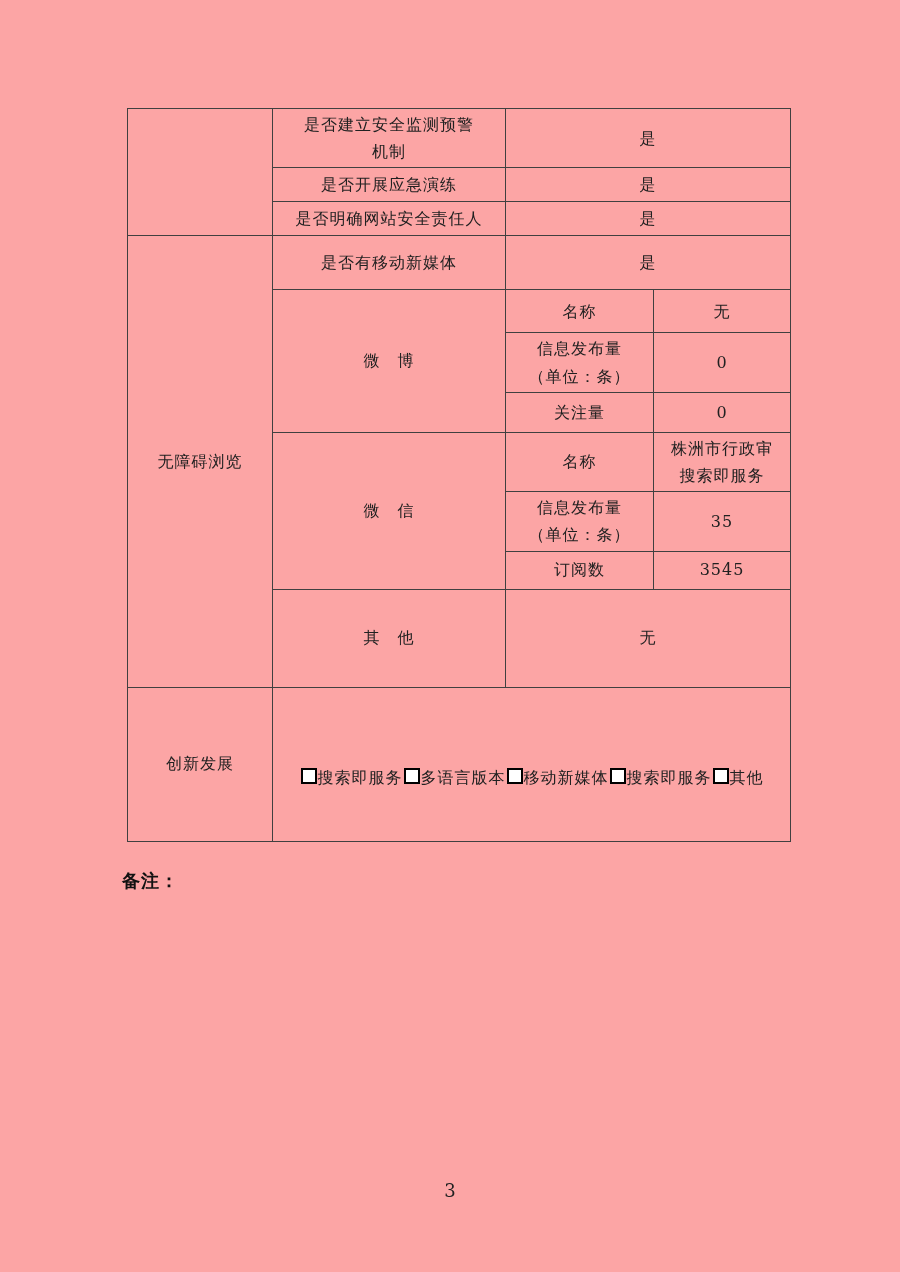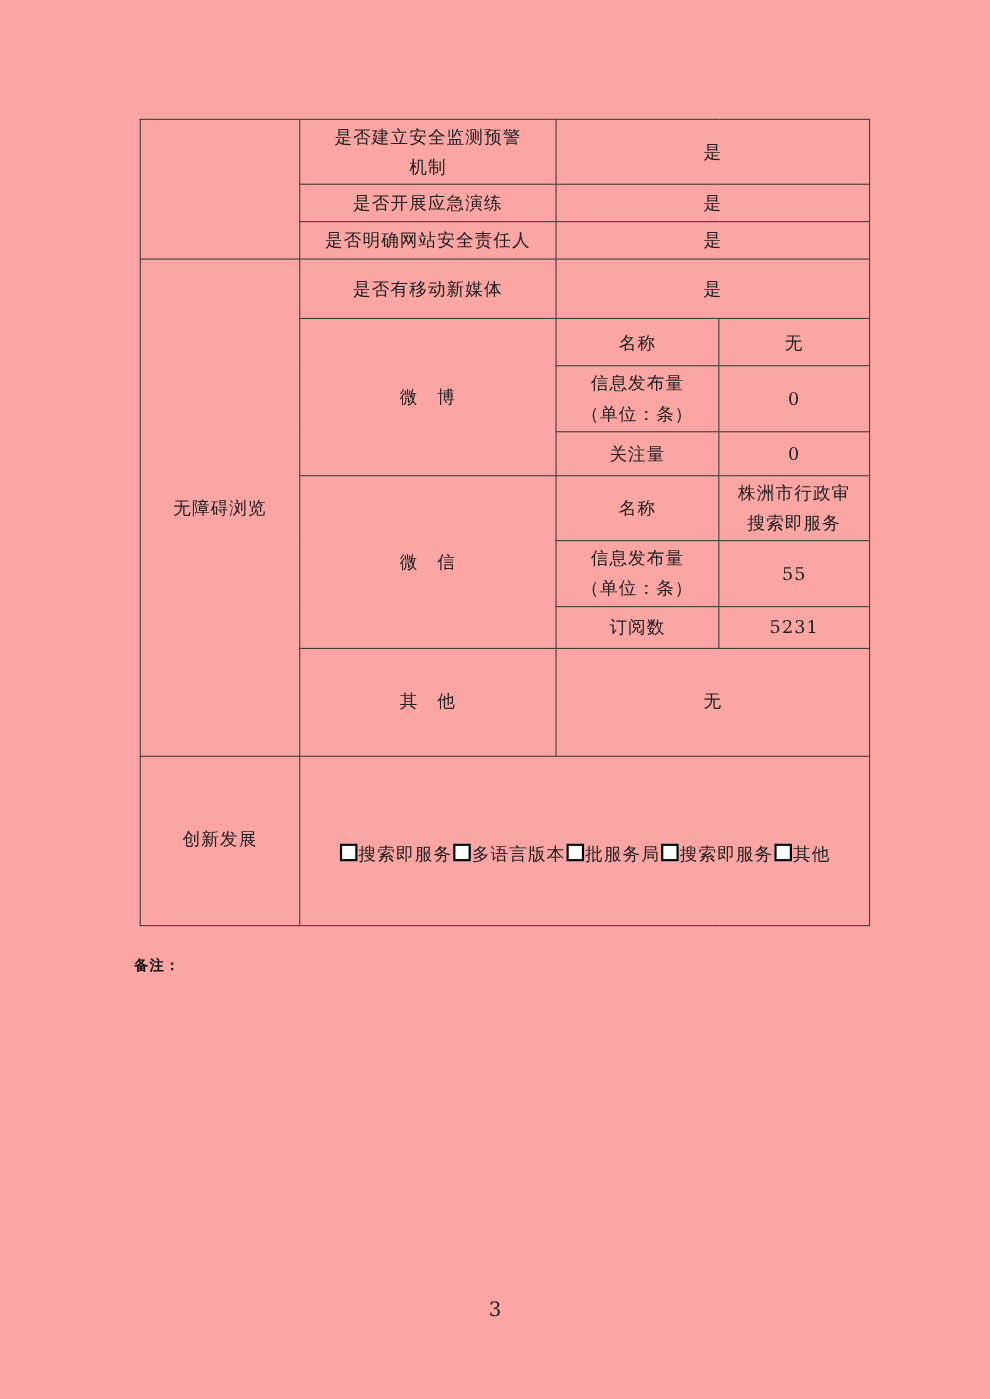--- a/index.html
+++ b/index.html
@@ -58,21 +58,21 @@
     height: 12px;
     border: 2px solid #000000;
     vertical-align: -1px;
     margin: 0 1px;
     background: #ffffff;
   }
   .remarks {
     position: absolute;
     left: 122px;
     top: 869px;
-    font-size: 13px;
+    font-size: 18px;
     font-weight: bold;
     letter-spacing: 1px;
     color: #111111;
   }
   .pagenum {
     position: absolute;
     top: 1180px;
     left: 0;
     width: 100%;
     text-align: center;
@@ -132,36 +132,36 @@
 
     <tr class="h59">
       <td rowspan="3">微　信</td>
       <td>名称</td>
       <td>株洲市行政审
 搜索即服务</td>
     </tr>
     <tr class="h55">
       <td class="wrap-narrow">信息发布量
 （单位：条）</td>
-      <td>55</td>
+      <td>35</td>
     </tr>
     <tr class="h38">
       <td>订阅数</td>
-      <td>5231</td>
+      <td>3545</td>
     </tr>
 
     <tr class="h98">
       <td>其　他</td>
       <td colspan="2">无</td>
     </tr>
 
     <tr class="h154">
       <td>创新发展</td>
       <td colspan="3">
-        <span class="innovation-line"><span class="opt"><span class="cb"></span><span>搜索即服务</span></span><span class="opt"><span class="cb"></span><span>多语言版本</span></span><span class="opt"><span class="cb"></span><span>批服务局</span></span><span class="opt"><span class="cb"></span><span>搜索即服务</span></span><span class="opt"><span class="cb"></span><span>其他</span></span></span>
+        <span class="innovation-line"><span class="opt"><span class="cb"></span><span>搜索即服务</span></span><span class="opt"><span class="cb"></span><span>多语言版本</span></span><span class="opt"><span class="cb"></span><span>移动新媒体</span></span><span class="opt"><span class="cb"></span><span>搜索即服务</span></span><span class="opt"><span class="cb"></span><span>其他</span></span></span>
       </td>
     </tr>
   </tbody>
     </table>
 
   <div class="remarks">备注：</div>
 
   <div class="pagenum">3</div>
 
 </div>

